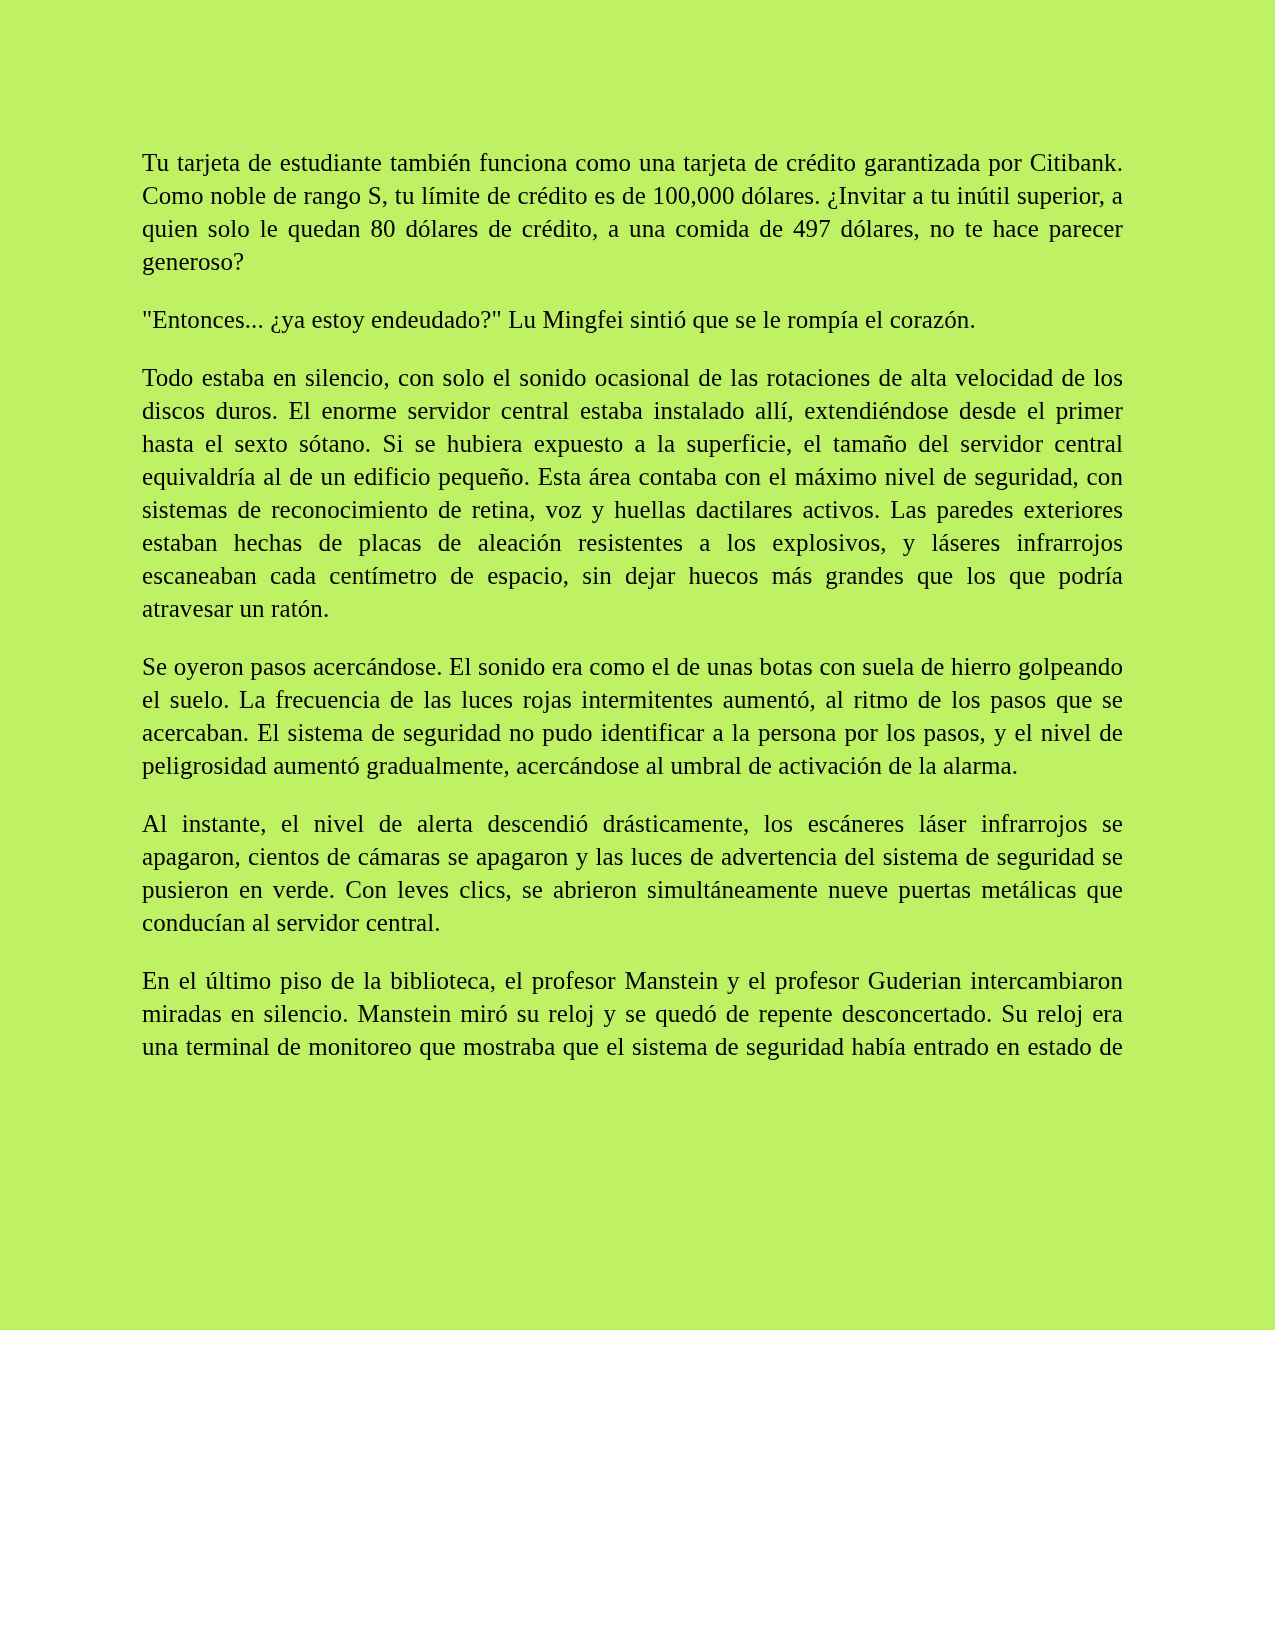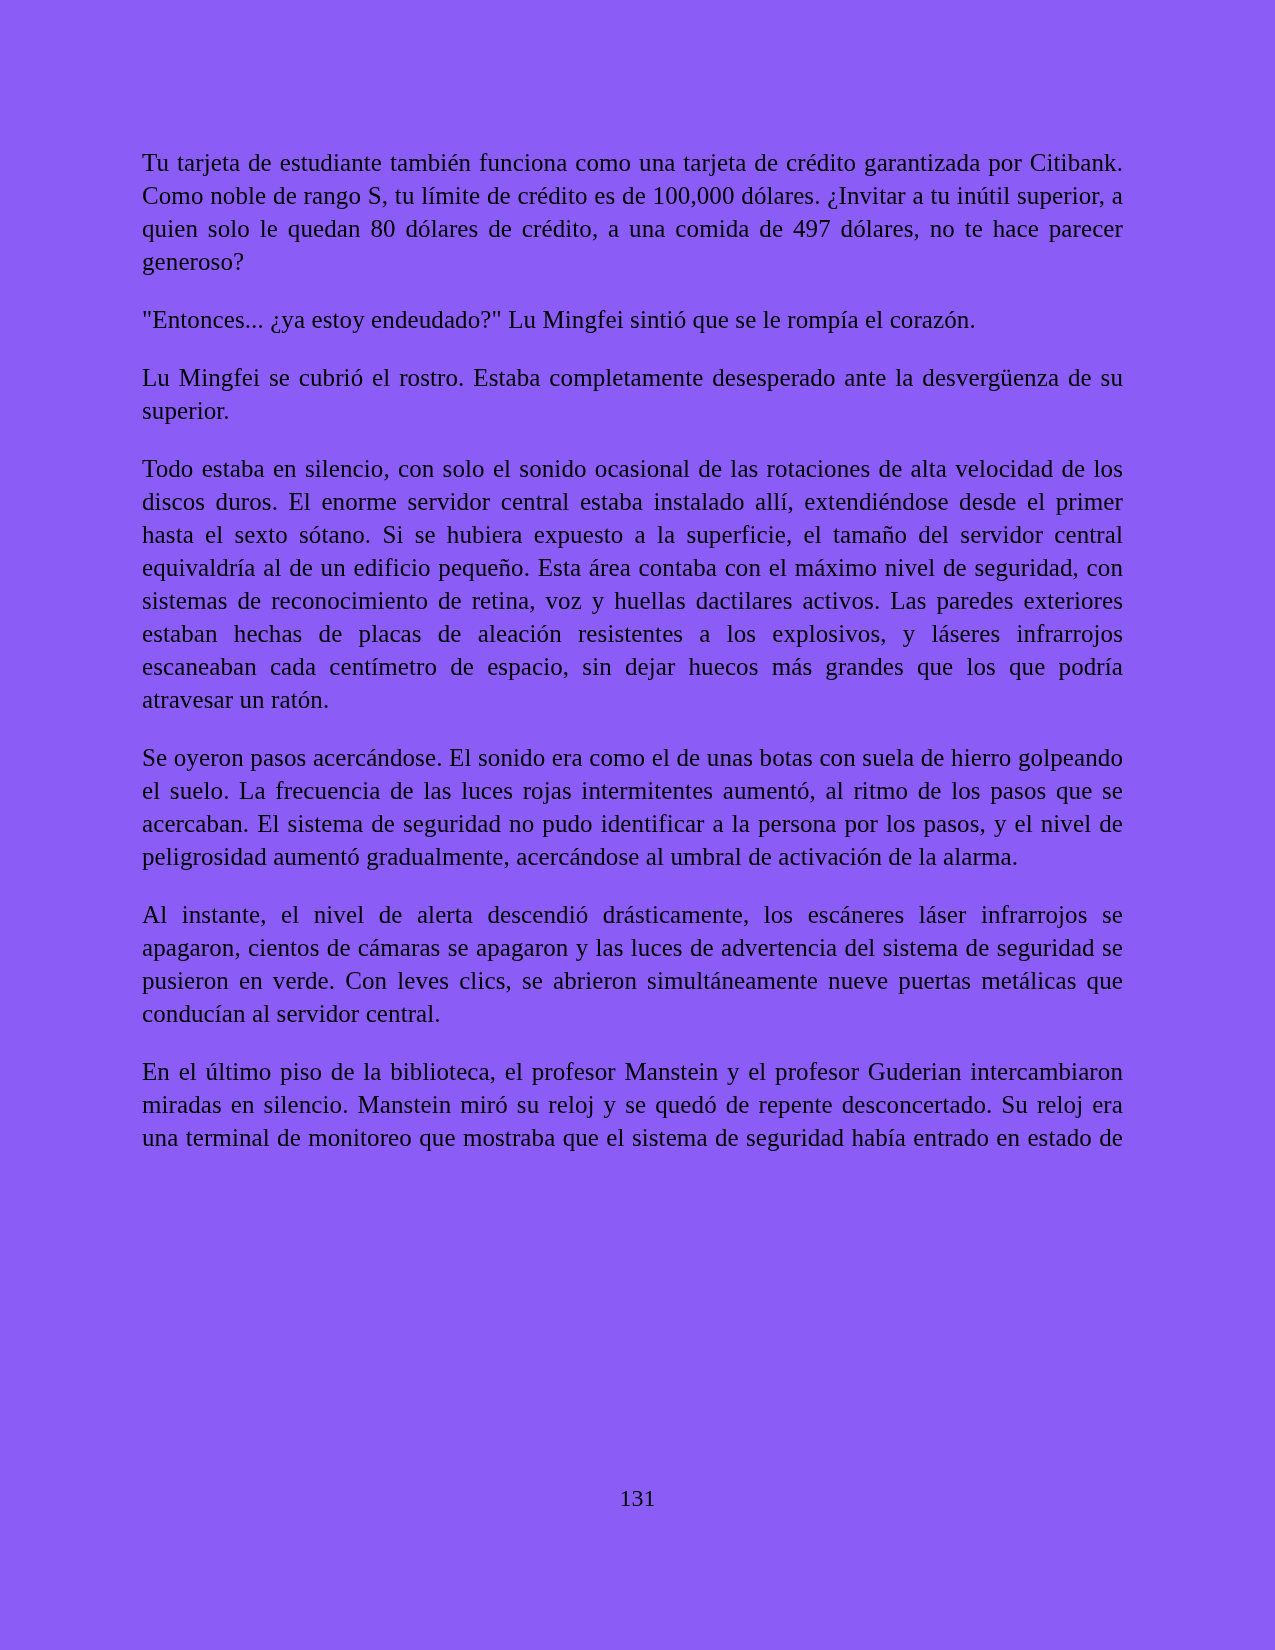--- a/index.html
+++ b/index.html
@@ -13,22 +13,22 @@
     position: relative;
     overflow: hidden;
     font-family: "Liberation Serif", "DejaVu Serif", serif;
     color: #000000;
   }
   .page {
     position: absolute;
     left: 0;
     top: 0;
     width: 1275px;
-    height: 1650px;
-    background: #8b5cf6;
+    height: 1330px;
+    background: #bef264;
   }
   .content {
     position: absolute;
     left: 142px;
     top: 146px;
     width: 981px;
   }
   .content p {
     margin: 0 0 25px 0;
     font-size: 25px;
@@ -50,20 +50,18 @@
     line-height: 30px;
   }
 </style>
 </head>
 <body>
 
 <div class="page">
   <div class="content">
     <p>Tu tarjeta de estudiante también funciona como una tarjeta de crédito garantizada por Citibank. Como noble de rango S, tu límite de crédito es de 100,000 dólares. ¿Invitar a tu inútil superior, a quien solo le quedan 80 dólares de crédito, a una comida de 497 dólares, no te hace parecer generoso?</p>
     <p>"Entonces... ¿ya estoy endeudado?" Lu Mingfei sintió que se le rompía el corazón.</p>
-    <p>Lu Mingfei se cubrió el rostro. Estaba completamente desesperado ante la desvergüenza de su superior.</p>
     <p>Todo estaba en silencio, con solo el sonido ocasional de las rotaciones de alta velocidad de los discos duros. El enorme servidor central estaba instalado allí, extendiéndose desde el primer hasta el sexto sótano. Si se hubiera expuesto a la superficie, el tamaño del servidor central equivaldría al de un edificio pequeño. Esta área contaba con el máximo nivel de seguridad, con sistemas de reconocimiento de retina, voz y huellas dactilares activos. Las paredes exteriores estaban hechas de placas de aleación resistentes a los explosivos, y láseres infrarrojos escaneaban cada centímetro de espacio, sin dejar huecos más grandes que los que podría atravesar un ratón.</p>
     <p>Se oyeron pasos acercándose. El sonido era como el de unas botas con suela de hierro golpeando el suelo. La frecuencia de las luces rojas intermitentes aumentó, al ritmo de los pasos que se acercaban. El sistema de seguridad no pudo identificar a la persona por los pasos, y el nivel de peligrosidad aumentó gradualmente, acercándose al umbral de activación de la alarma.</p>
     <p>Al instante, el nivel de alerta descendió drásticamente, los escáneres láser infrarrojos se apagaron, cientos de cámaras se apagaron y las luces de advertencia del sistema de seguridad se pusieron en verde. Con leves clics, se abrieron simultáneamente nueve puertas metálicas que conducían al servidor central.</p>
     <p class="continues">En el último piso de la biblioteca, el profesor Manstein y el profesor Guderian intercambiaron miradas en silencio. Manstein miró su reloj y se quedó de repente desconcertado. Su reloj era una terminal de monitoreo que mostraba que el sistema de seguridad había entrado en estado de</p>
   </div>
-  <div class="page-number">131</div>
 </div>
 
 </body></html>

